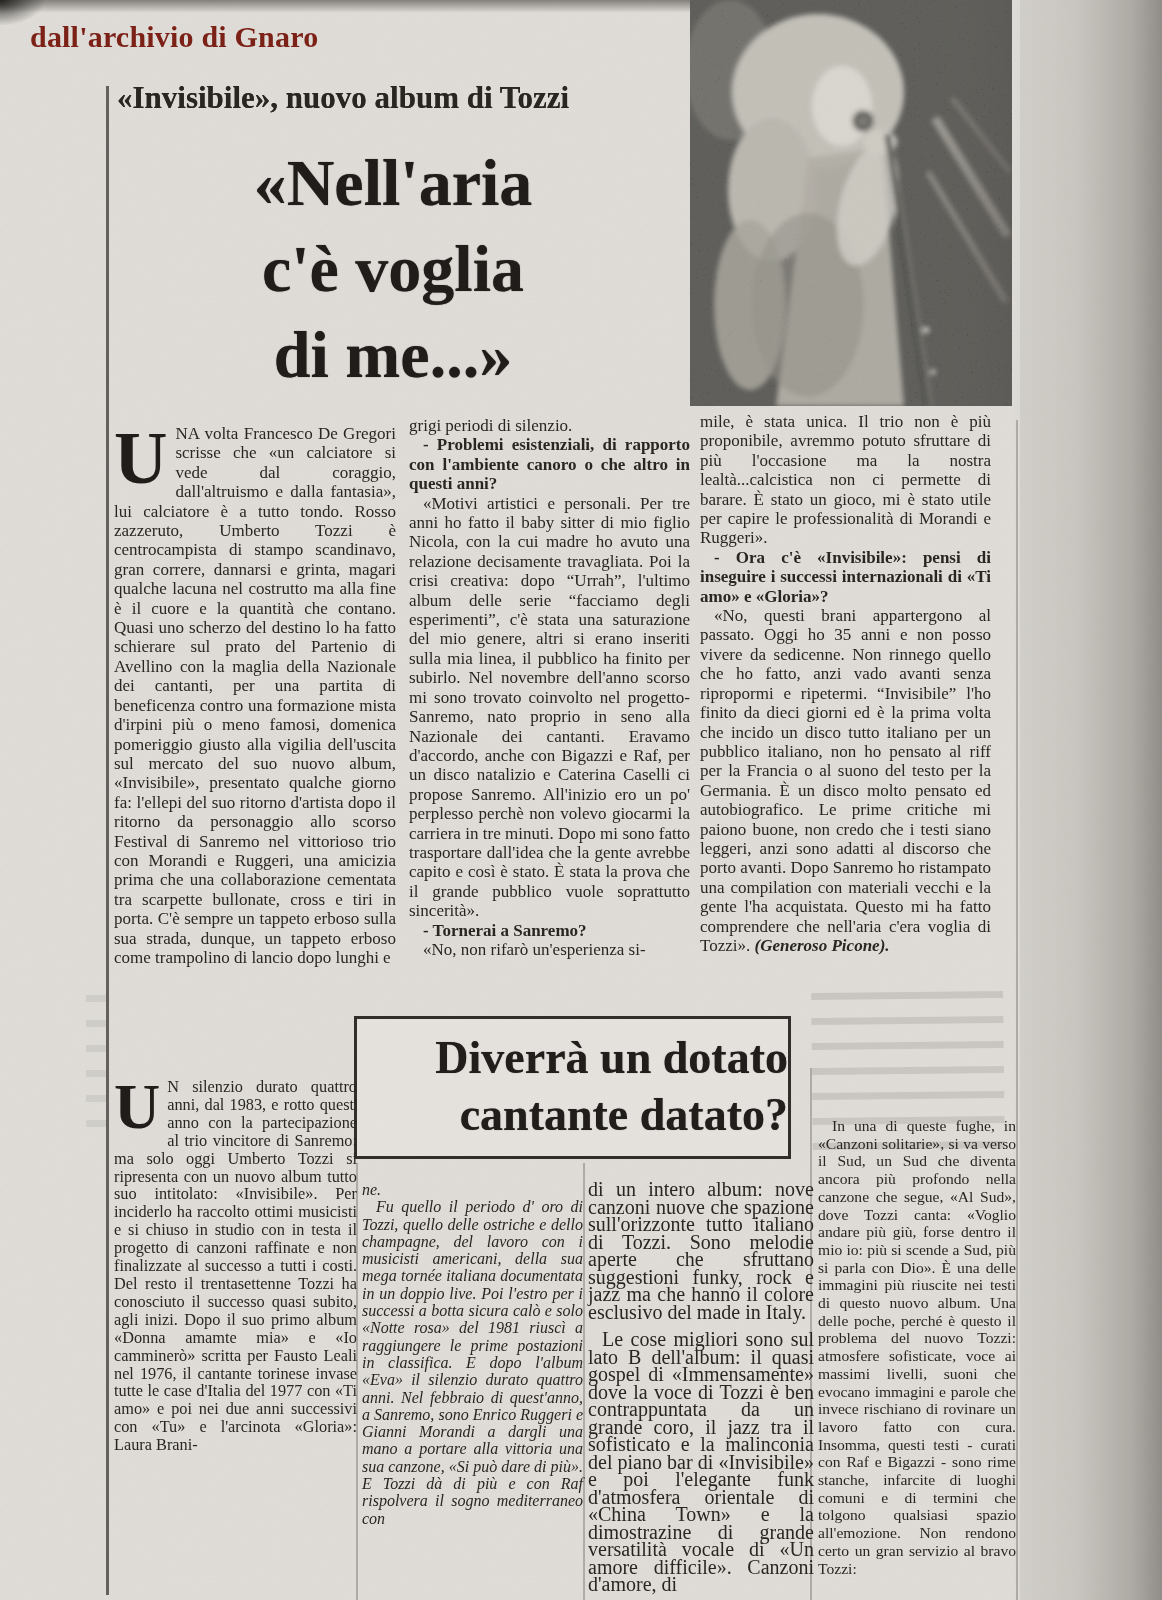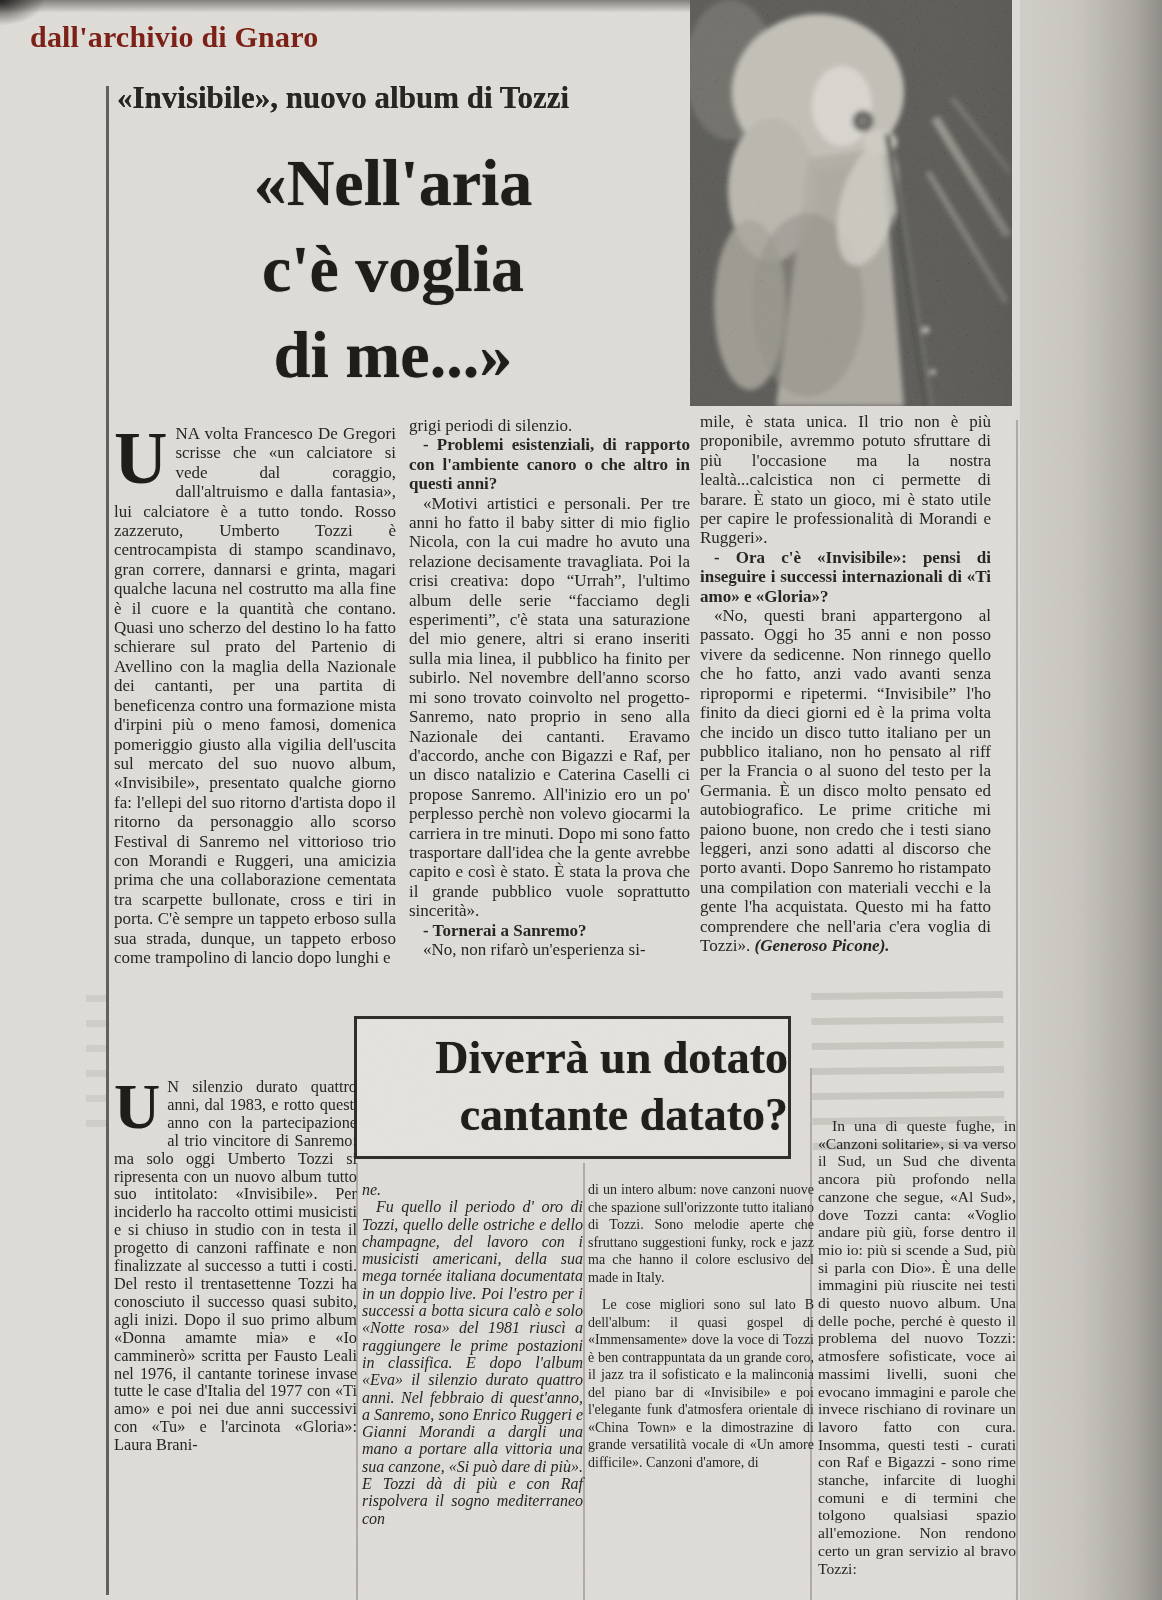--- a/index.html
+++ b/index.html
@@ -41,21 +41,21 @@
   #col3{left:700px;top:412px;width:291px;}
   .dropcap{float:left;font-weight:bold;font-size:74px;line-height:58px;padding:5px 8px 0 0;color:#1a1816;}
   .byline{font-weight:bold;font-style:italic;}
   
   .box{position:absolute;left:346px;top:1016px;width:431px;height:127px;border:3px solid #2d2b27;
         background:rgba(242,241,237,.55);text-align:right;font-weight:bold;font-size:46px;
         line-height:57px;padding-top:10px;color:#1b1917;text-shadow:0 0 .8px rgba(27,25,23,.7);margin-left:8px;}
   
   #colA{left:114px;top:1078px;width:243px;font-size:16.3px;line-height:17.9px;}
   #colB{left:362px;top:1181px;width:221px;font-size:16px;line-height:17.3px;font-style:italic;}
-  #colC{left:588px;top:1181px;width:226px;font-size:14px;line-height:17.5px;}
+  #colC{left:588px;top:1181px;width:226px;font-size:20px;line-height:17.5px;}
   #colD{left:818px;top:1070px;width:198px;font-size:15.6px;line-height:17.7px;margin-top:47px;}
   .dropcap2{float:left;font-weight:bold;font-size:64px;line-height:50px;padding:4px 7px 0 0;color:#1a1816;}
   
   .smudge{position:absolute;filter:blur(.7px);
         background:repeating-linear-gradient(180deg,rgba(104,99,92,.18) 0 7px,rgba(0,0,0,0) 7px 25px);}
   .smudge.s1{left:812px;top:992px;width:192px;height:168px;transform:rotate(-.6deg);}
   .smudge.s2{left:86px;top:995px;width:22px;height:150px;opacity:.7;}
 </style>
 </head>
 <body>

